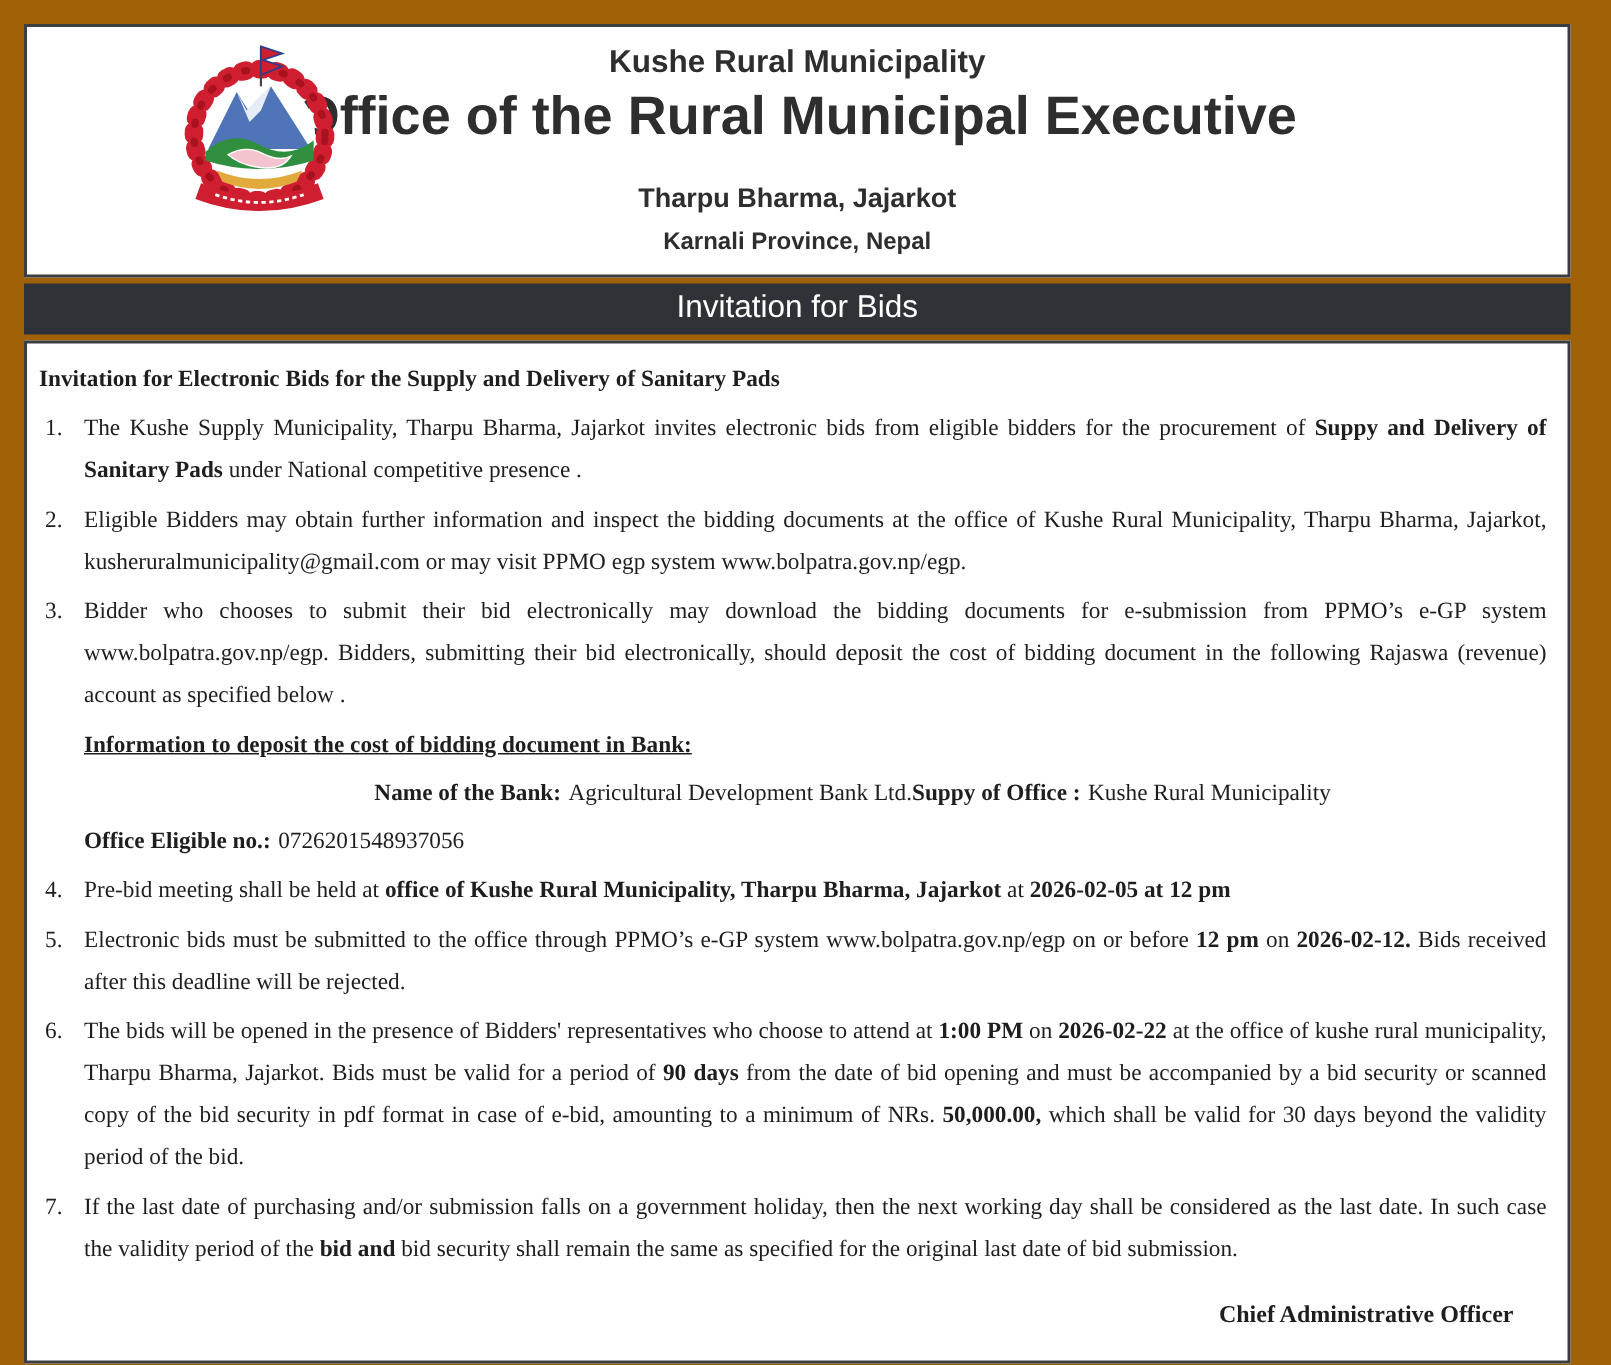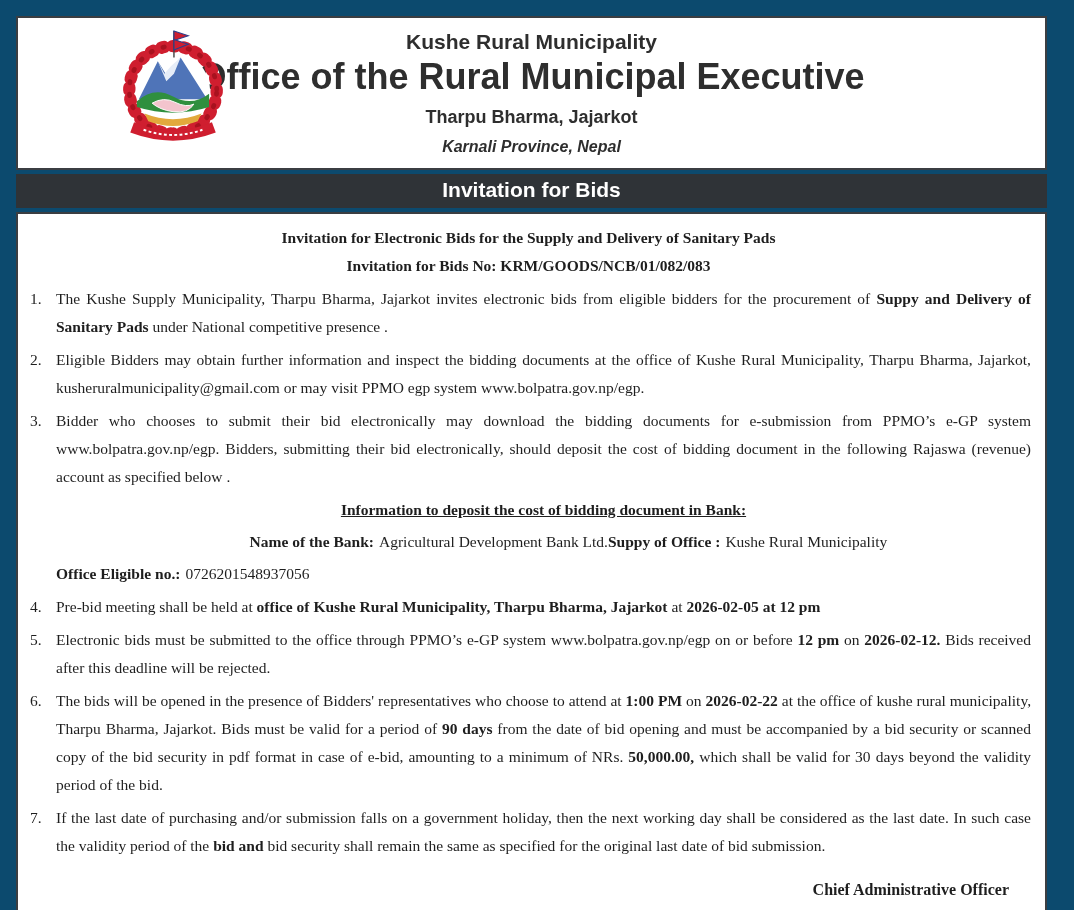--- a/index.html
+++ b/index.html
@@ -1,20 +1,20 @@
 <!DOCTYPE html>
 <html><head>
 <meta charset="utf-8">
 <style>
   html, body { margin: 0; padding: 0; background: #ffffff; }
   .page {
     position: relative;
     width: 1074px;
     height: 910px;
-    background: #0c4a6e;
+    background: #a16207;
     overflow: hidden;
     color: #1e1e1e;
   }
   .doc {
     position: absolute;
     left: 16px;
     top: 16px;
     width: 1031px;
   }
 
@@ -31,47 +31,46 @@
   }
   .emblem {
     position: absolute;
     left: 98px;
     top: 8px;
     width: 114px;
     height: 122px;
   }
   .hdr-org    { font-size: 21px; font-weight: bold; margin-top: 4px; }
   .hdr-office { font-size: 36px; font-weight: bold; margin-top: 2px; }
-  .hdr-addr   { font-size: 18px; font-weight: bold; margin-top: 9px; }
-  .hdr-prov   { font-size: 16px; font-weight: bold; margin-top: 10px; font-style: italic; }
+  .hdr-addr   { font-size: 18px; font-weight: bold; margin-top: 24px; }
+  .hdr-prov   { font-size: 16px; font-weight: bold; margin-top: 10px; }
 
   
   .banner {
     margin: 4px 0;
     background: #2f3337;
     color: #ffffff;
     text-align: center;
     font-family: "Liberation Sans", sans-serif;
-    font-weight: bold;
+    font-weight: normal;
     font-size: 21px;
     padding: 4px 0 6px;
   }
 
   
   .body-box {
     border: 2px solid #3b3e42;
     padding: 10px 14px 16px 8px;
     font-family: "Liberation Serif", serif;
     font-size: 15.5px;
     color: #1e1e1e;
     background: #ffffff;
     box-sizing: border-box;
   }
   .center-line {
-    text-align: center;
     font-weight: bold;
     line-height: 28px;
   }
   .list { margin-top: 5px; }
   .list-row { display: flex; margin-top: 5px; }
   .num {
     flex: 0 0 30px;
     width: 30px;
     line-height: 28px;
     padding-left: 4px;
@@ -80,21 +79,21 @@
   .content {
     flex: 1;
     line-height: 28px;
     text-align: justify;
   }
   .content b, .bank-row b, .bank-heading { font-weight: bold; }
   .bank-heading {
     text-decoration: underline;
     margin-top: 5px;
     line-height: 28px;
-    text-align: center;
+    text-align: left;
   }
   .bank-row {
     display: flex;
     margin-top: 4px;
     line-height: 28px;
     text-align: right;
   }
   .bank-left { width: 552px; flex: 0 0 552px; }
   .label { font-weight: bold; margin-right: 5px; }
   .signature {
@@ -143,21 +142,20 @@
       <div class="hdr-office">Office of the Rural Municipal Executive</div>
       <div class="hdr-addr">Tharpu Bharma, Jajarkot</div>
       <div class="hdr-prov">Karnali Province, Nepal</div>
     </div>
 
     <div class="banner">Invitation for Bids</div>
 
     <div class="body-box">
 
       <div class="center-line">Invitation for Electronic Bids for the Supply and Delivery of Sanitary Pads</div>
-      <div class="center-line">Invitation for Bids No: KRM/GOODS/NCB/01/082/083</div>
 
       <div class="list">
 
         <div class="list-row">
           <div class="num">1.</div>
           <div class="content"><span>The Kushe Supply Municipality, Tharpu Bharma, Jajarkot invites electronic bids from eligible bidders for the procurement of </span><b>Suppy and Delivery of Sanitary Pads</b><span> under National competitive presence .</span></div>
         </div>
 
         <div class="list-row">
           <div class="num">2.</div>

